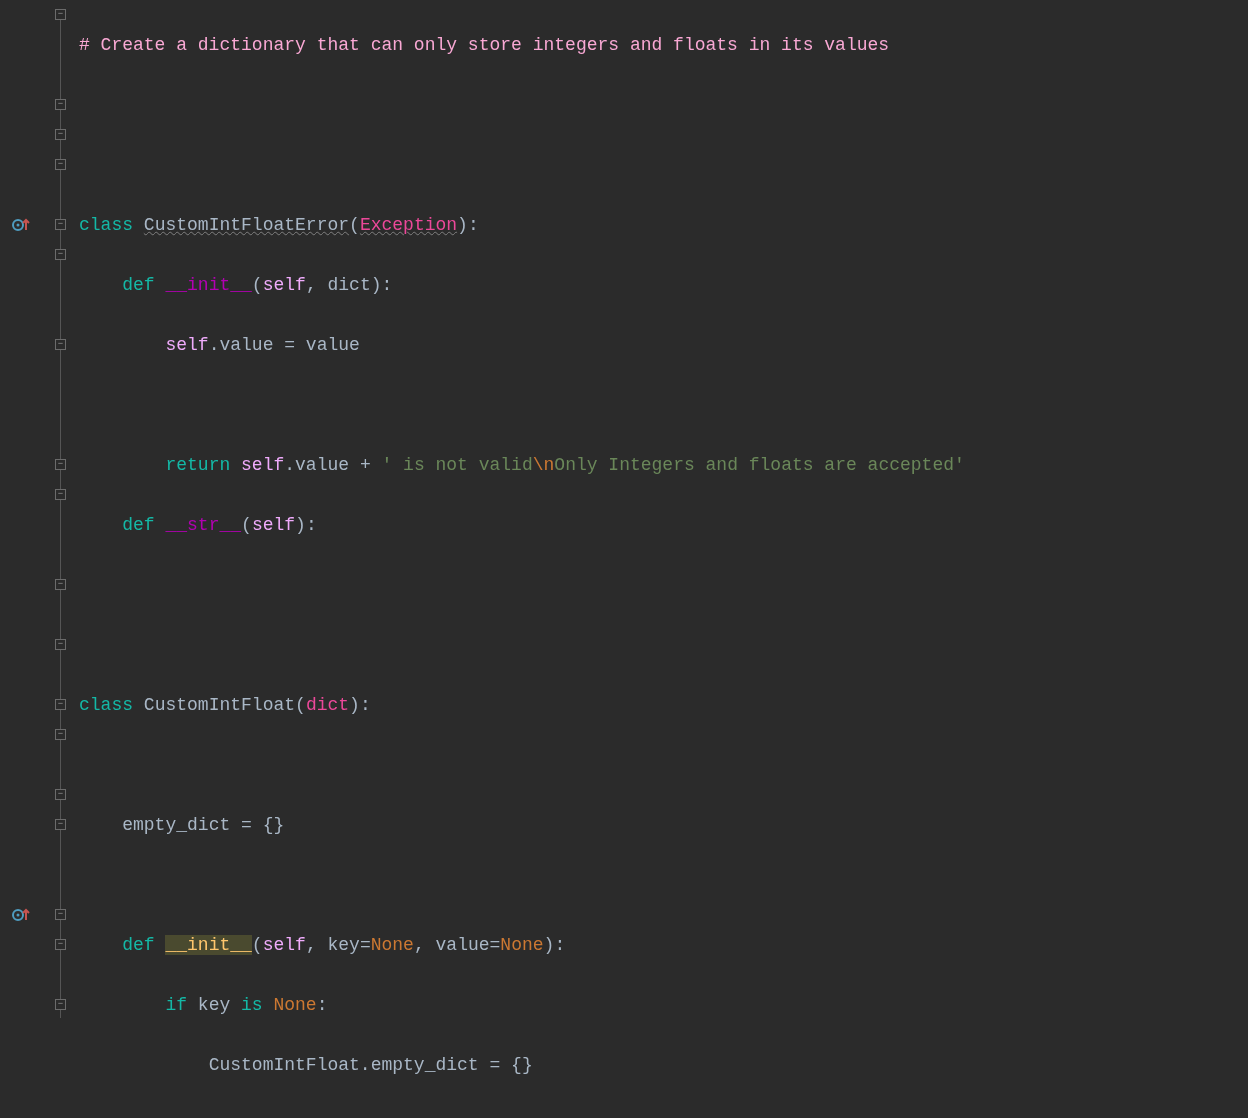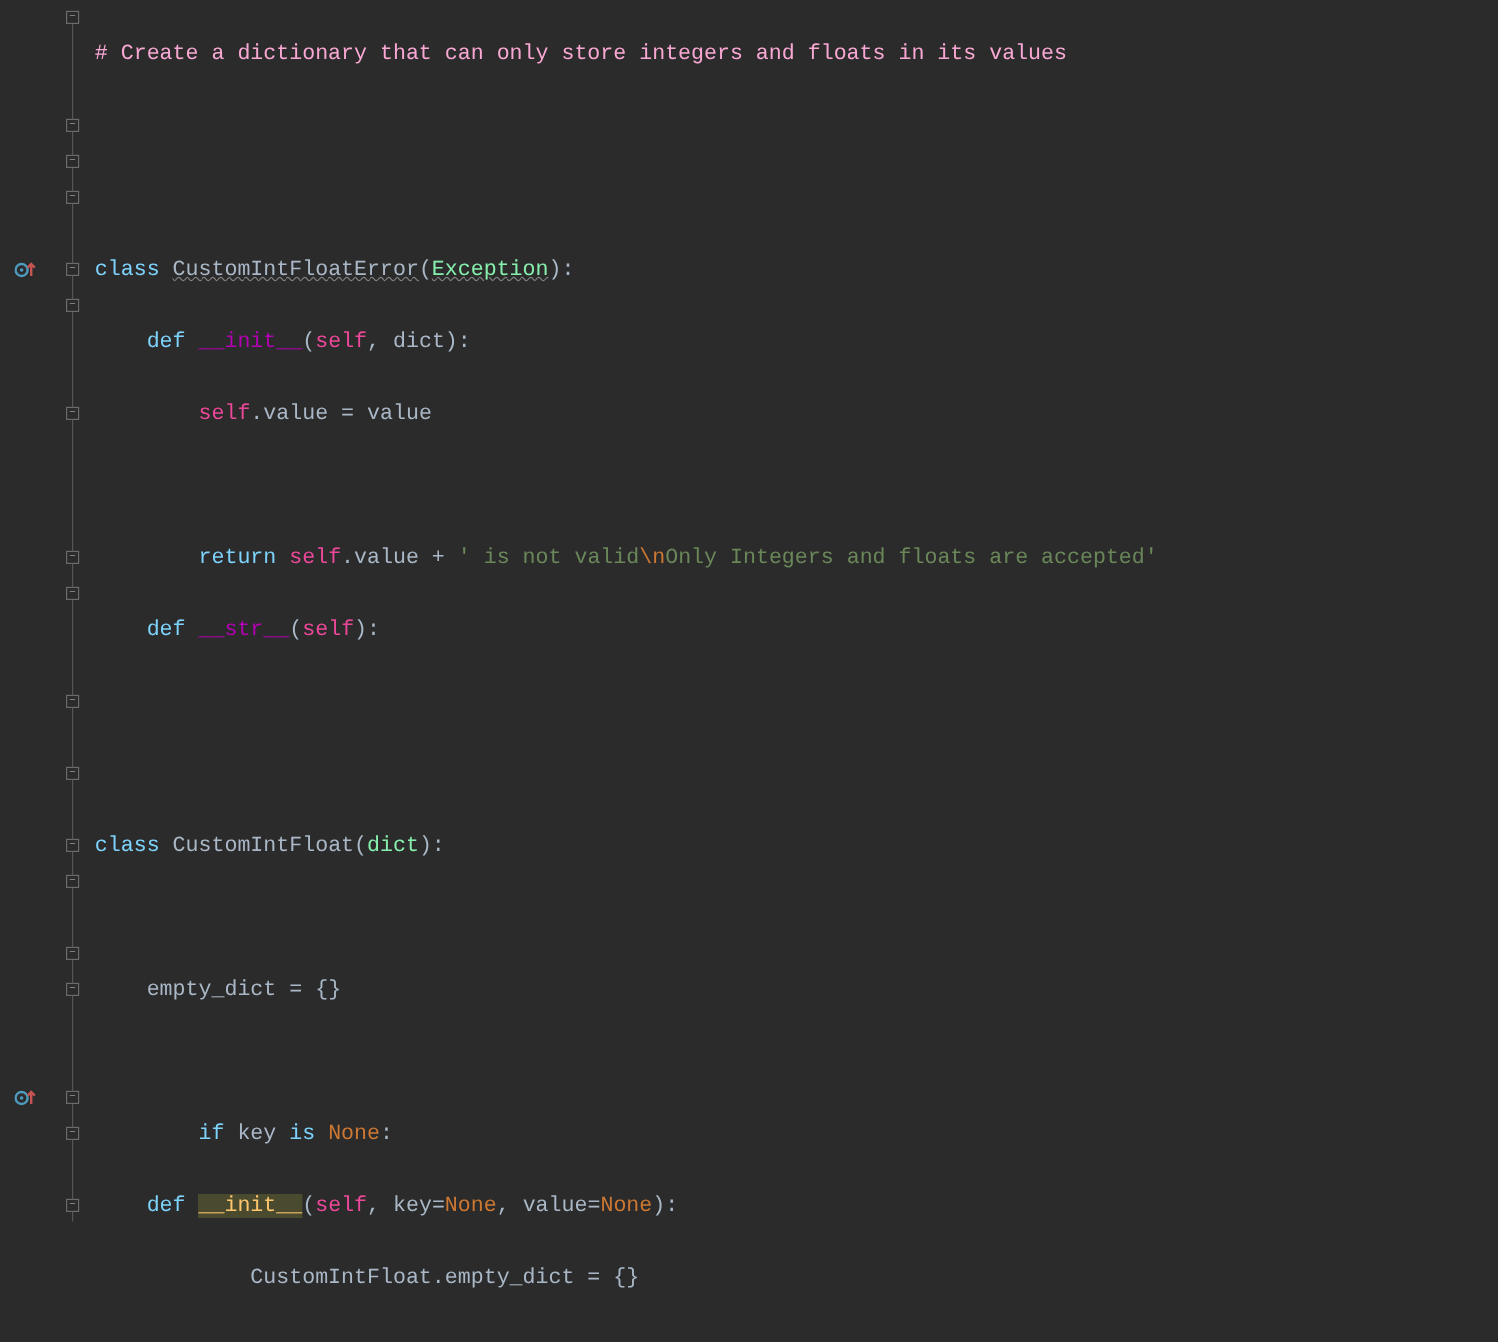--- a/index.html
+++ b/index.html
@@ -58,24 +58,24 @@
     left: 5px;
     width: 1px;
     background: #555;
   }
   .code {
     padding-left: 4px;
     white-space: pre;
   }
   .line { height: 30px; }
   .comment { color: #f9a8d4; }
-  .keyword { color: #7dd3fc; }
-  .builtin { color: #86efac; }
+  .keyword { color: #14b8a6; }
+  .builtin { color: #ec4899; }
   .dunder { color: #b200b2; }
-  .self { color: #ec4899; }
+  .self { color: #f0abfc; }
   .string { color: #6a8759; }
   .escape { color: #cc7832; }
   .paren { color: #a9b7c6; }
   .none-kw { color: #cc7832; }
   .identifier { color: #a9b7c6; }
   .highlighted {
     background: #4a4a2f;
     color: #ffc66d;
   }
   .wavy {
@@ -136,22 +136,22 @@
 <div class="line">        <span class="self">self</span><span class="identifier">.value = value</span></div>
 <div class="line"></div>
 <div class="line">        <span class="keyword">return</span> <span class="self">self</span><span class="identifier">.value + </span><span class="string">' is not valid</span><span class="escape">\n</span><span class="string">Only Integers and floats are accepted'</span></div>
 <div class="line">    <span class="keyword">def</span> <span class="dunder">__str__</span><span class="paren">(</span><span class="self">self</span><span class="paren">):</span></div>
 <div class="line"></div>
 <div class="line"></div>
 <div class="line"><span class="keyword">class</span> <span class="identifier">CustomIntFloat</span><span class="paren">(</span><span class="builtin">dict</span><span class="paren">):</span></div>
 <div class="line"></div>
 <div class="line">    <span class="identifier">empty_dict = {}</span></div>
 <div class="line"></div>
+<div class="line">    <span class="keyword">def</span> <span class="highlighted">__init__</span><span class="paren">(</span><span class="self">self</span><span class="paren">, </span><span class="identifier">key=</span><span class="none-kw">None</span><span class="identifier">, value=</span><span class="none-kw">None</span><span class="paren">):</span></div>
 <div class="line">        <span class="keyword">if</span><span class="identifier"> key </span><span class="keyword">is</span> <span class="none-kw">None</span><span class="paren">:</span></div>
-<div class="line">    <span class="keyword">def</span> <span class="highlighted">__init__</span><span class="paren">(</span><span class="self">self</span><span class="paren">, </span><span class="identifier">key=</span><span class="none-kw">None</span><span class="identifier">, value=</span><span class="none-kw">None</span><span class="paren">):</span></div>
 <div class="line">            <span class="identifier">CustomIntFloat.empty_dict = {}</span></div>
 <div class="line"></div>
 
 
 
 
 
 
 
 

